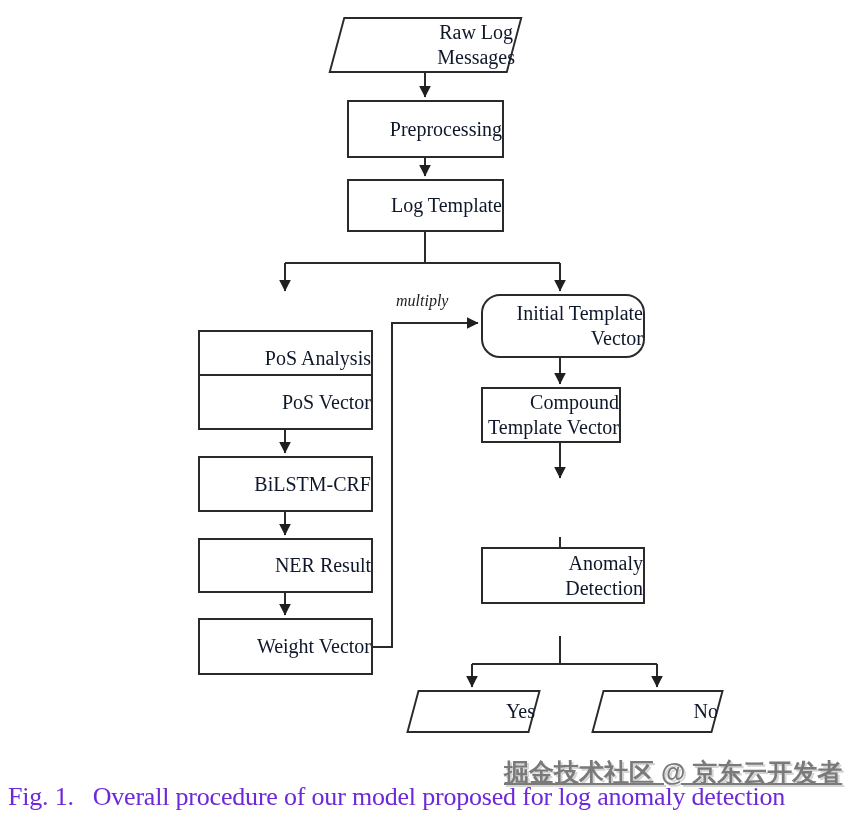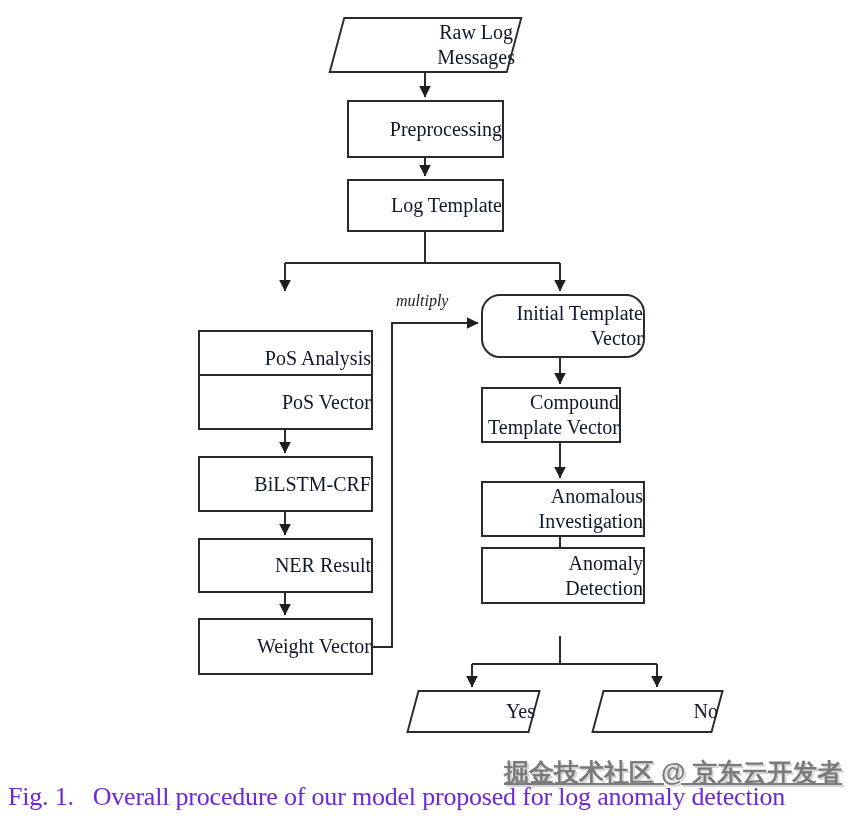--- a/index.html
+++ b/index.html
@@ -166,24 +166,20 @@
   <div class="node rect" style="left:481px; top:294px; width:164px; height:64px;border-radius:19px;">
     <span>Initial  Template</span>
     <span>Vector</span>
   </div>
 
   <div class="node rect" style="left:481px; top:387px; width:140px; height:56px;">
     <span>Compound</span>
     <span>Template Vector</span>
   </div>
 
-  <div class="node rect" style="left:481px; top:481px; width:164px; height:56px;">
-    <span>Anomalous</span>
-    <span>Investigation</span>
-  </div>
 
   <div class="node rect" style="left:481px; top:547px; width:164px; height:57px;">
     <span>Anomaly</span>
     <span>Detection</span>
   </div>
 
   <div class="node para" style="left:412px; top:690px; width:123px; height:43px;">
     <div class="para-shape"></div>
     <div class="para-label">
       <span>Yes</span>

